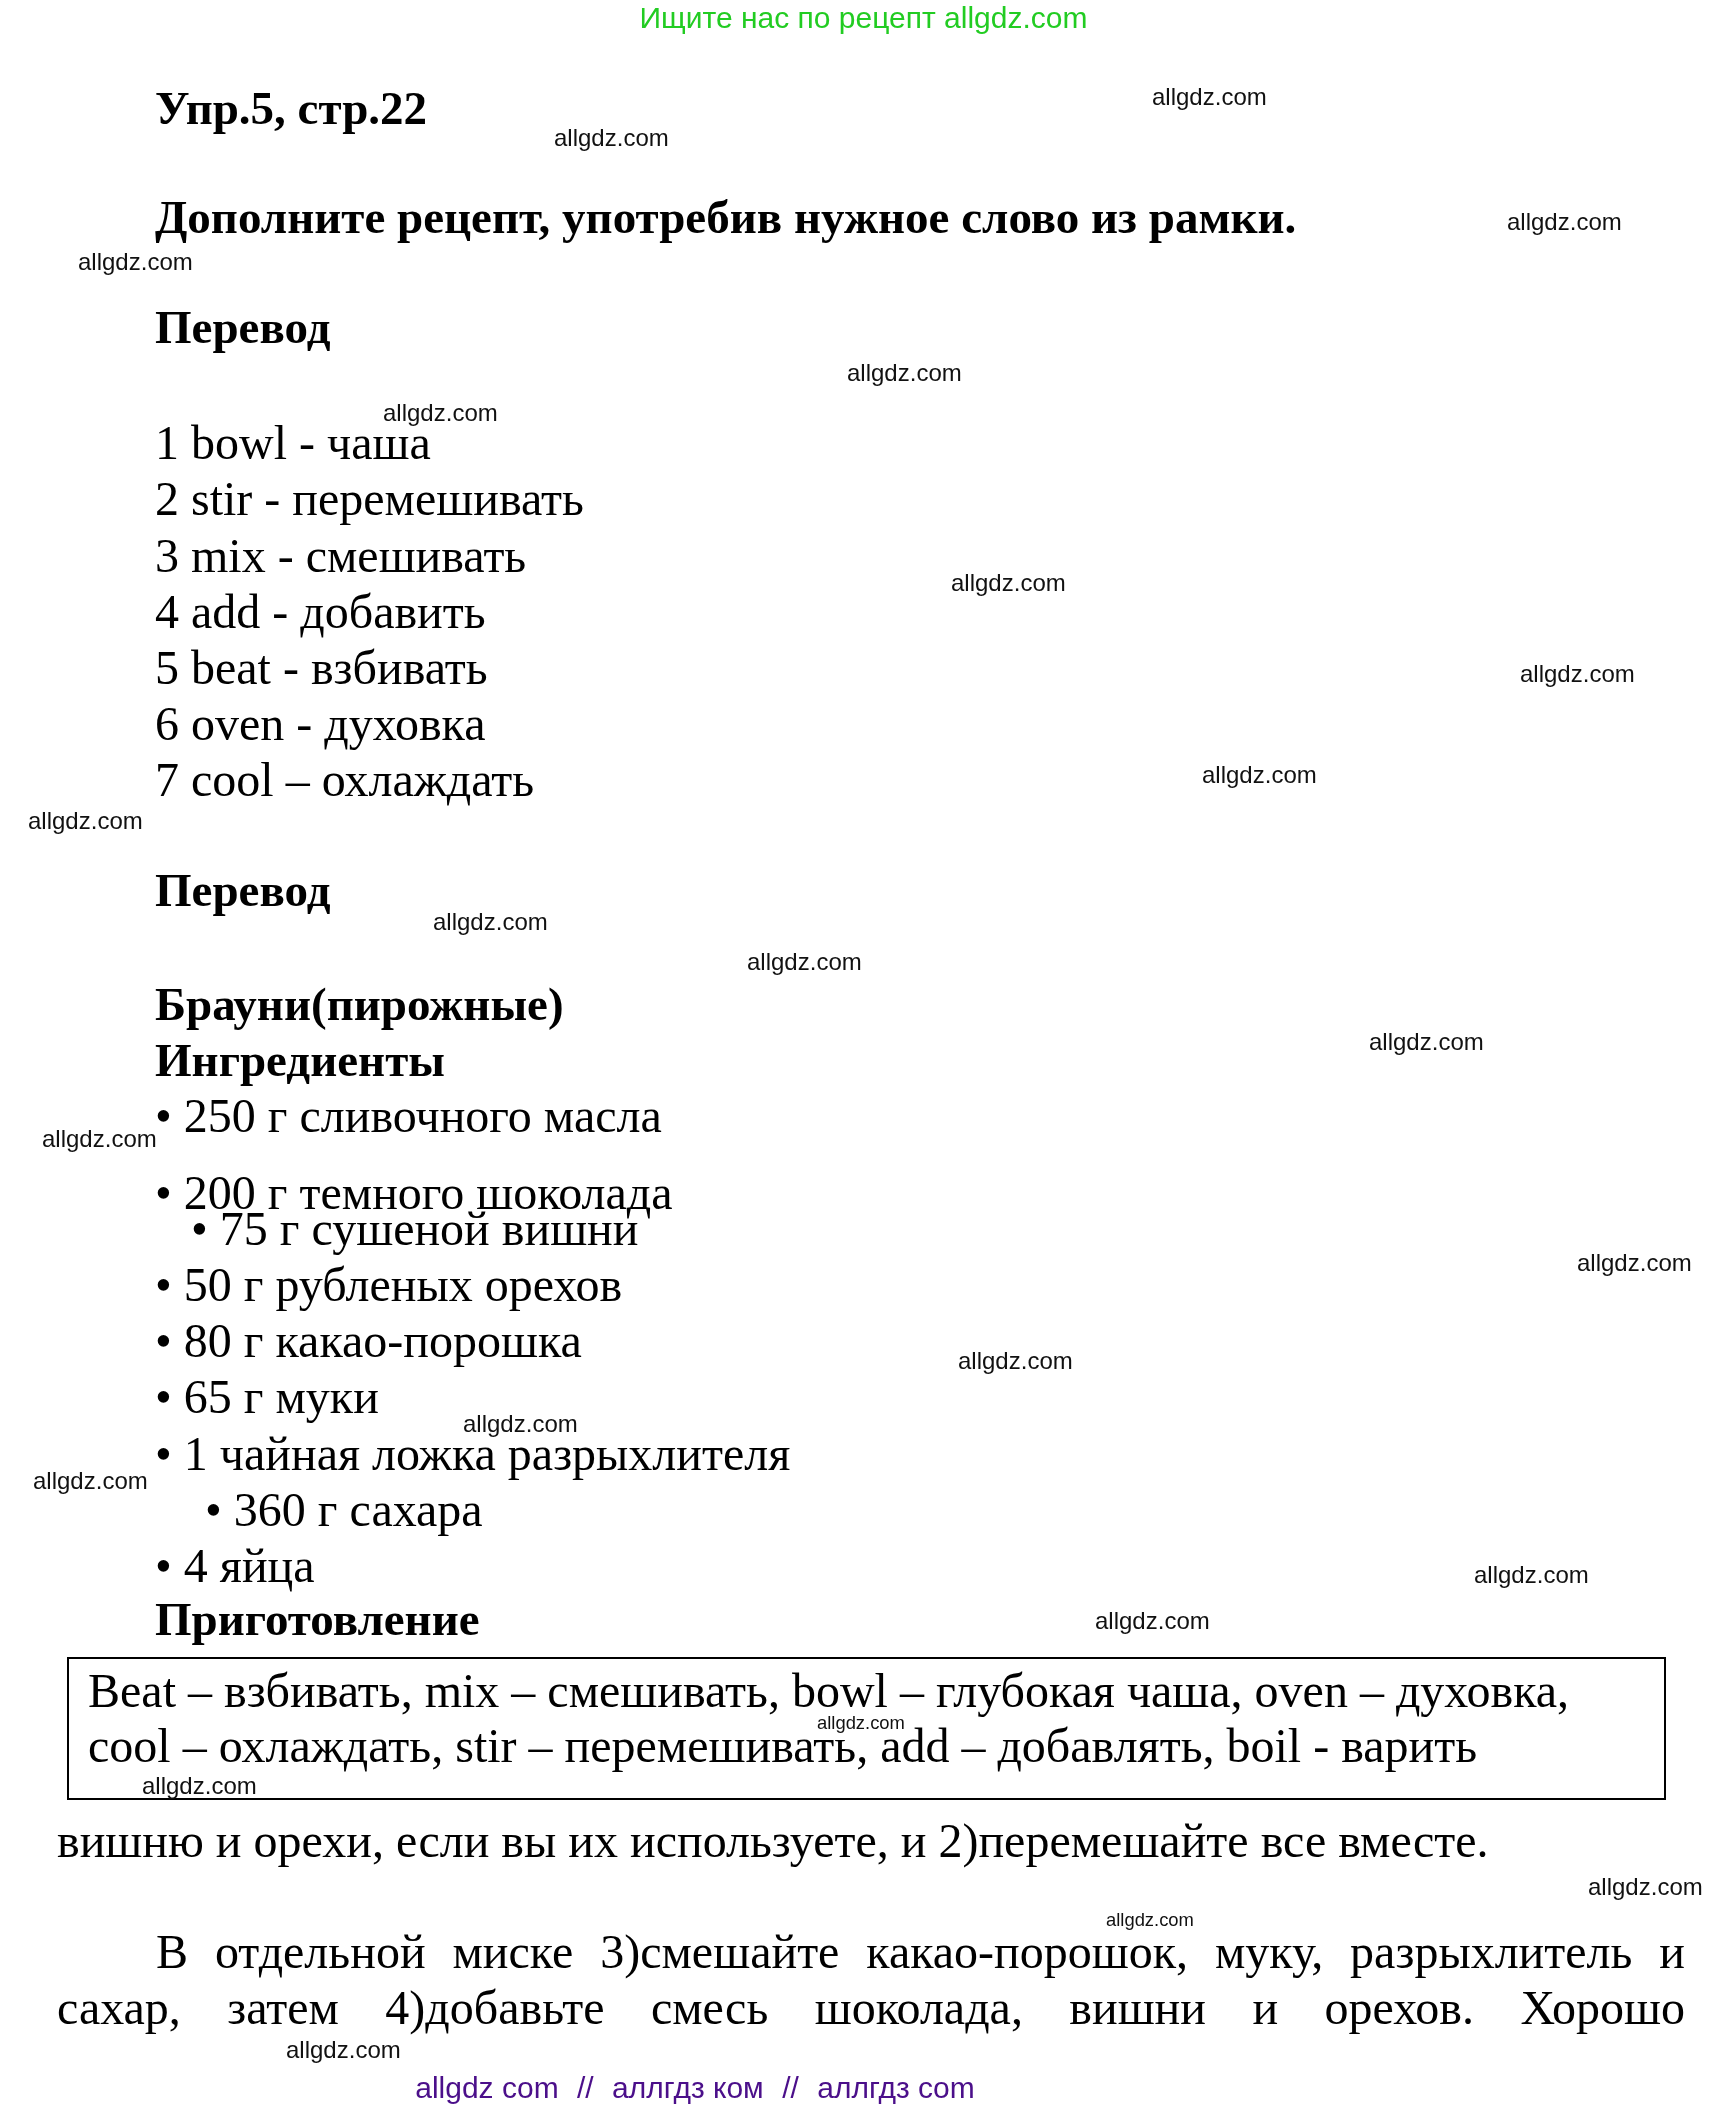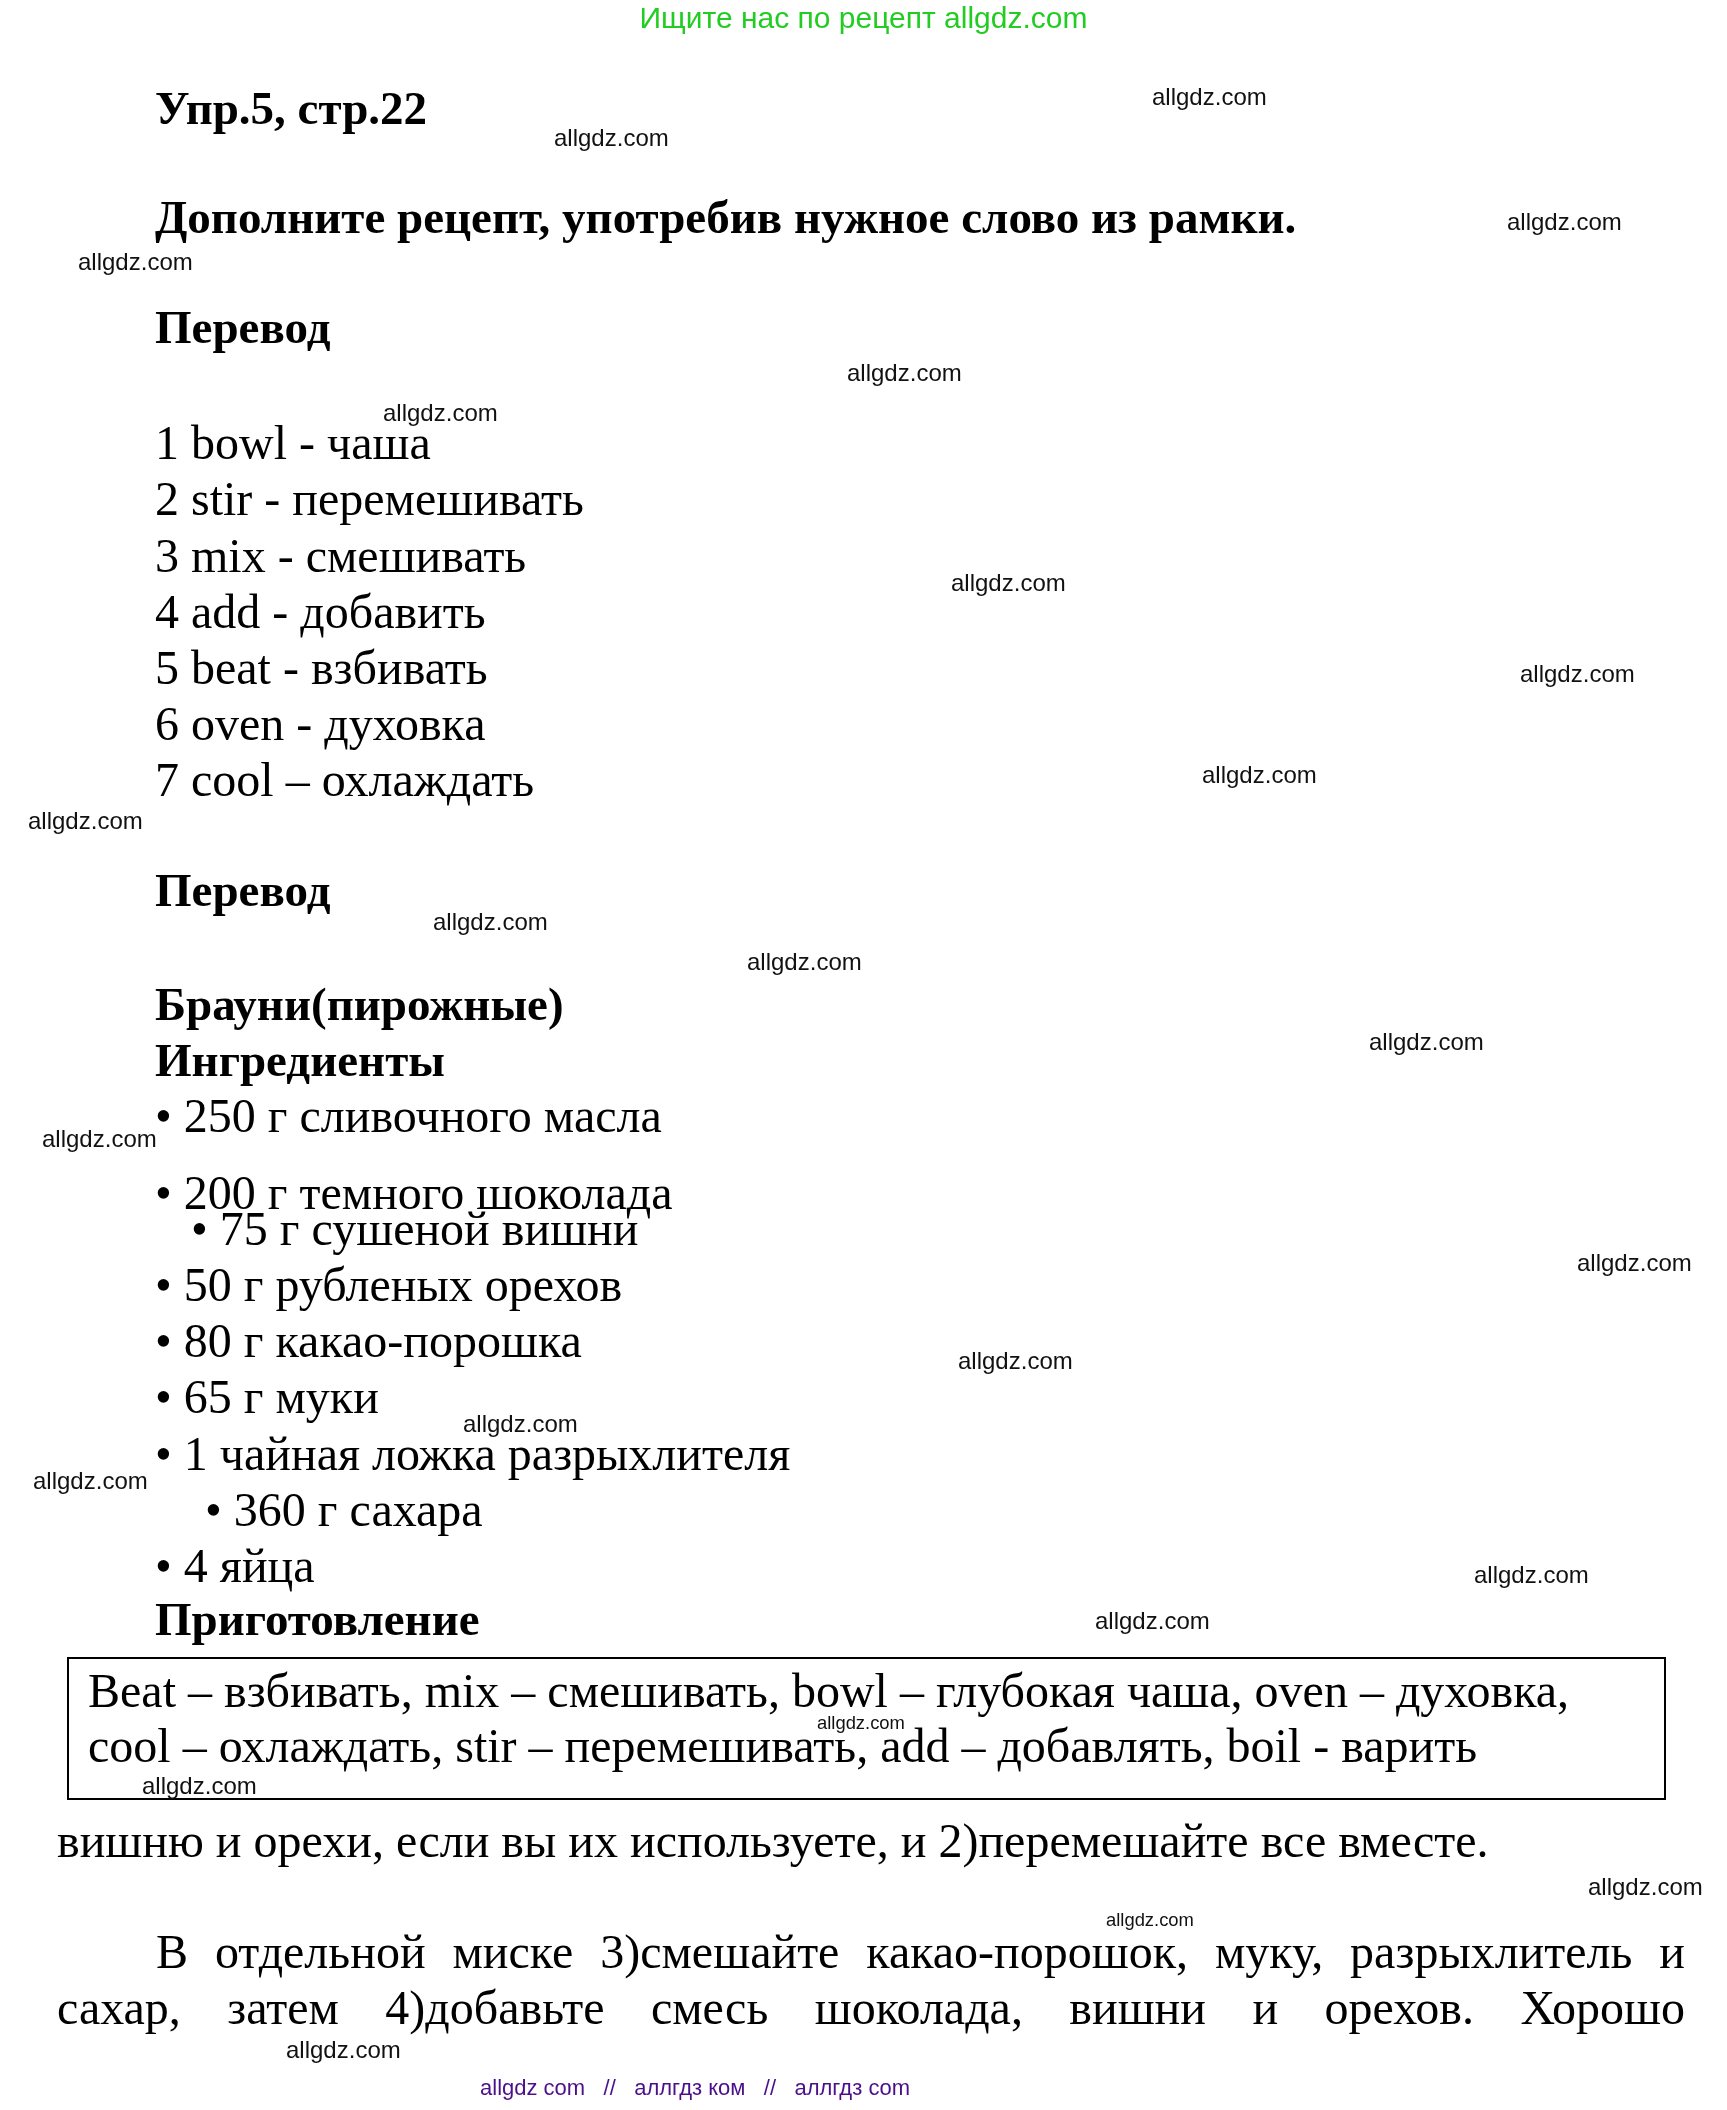--- a/index.html
+++ b/index.html
@@ -1,21 +1,21 @@
 <!DOCTYPE html>
 <html style="font-size:13.4px"><head>
 <meta charset="utf-8">
 <style>
   html, body { margin: 0; padding: 0; background: #ffffff; }
   body { width: 1727px; height: 2111px; position: relative; overflow: hidden; color: #000; }
   .serif { font-family: "Liberation Serif", "DejaVu Serif", serif; }
   .sans { font-family: "Liberation Sans", "DejaVu Sans", sans-serif; }
   .abs { position: absolute; white-space: nowrap; }
   .top-banner { left: 0; width: 1727px; top: 0; text-align: center; font-size: 30px; line-height: 35px; color: #22cc22; }
-  .footer { left: 0; width: 1390px; top: 2069px; text-align: center; font-size: 22px; line-height: 37px; }
+  .footer { left: 0; width: 1390px; top: 2069px; text-align: center; font-size: 30px; line-height: 37px; }
   .footer .sep { margin: 0 18.4px; }
   .h-title { font-size: 47px; font-weight: bold; line-height: 53px; text-align: right; }
   .h-sec { font-size: 47px; font-weight: bold; line-height: 53px; }
   .body-line { font-size: 48px; line-height: 56px; }
   .wm { font-size: 24px; line-height: 28px; color: #111; }
   .wm-small { font-size: 18.4px; line-height: 22px; color: #111; }
   .rule-box { position: absolute; left: 67px; top: 1657px; width: 1595px; height: 139px; border: 2.5px solid #000; box-sizing: content-box; }
   .box-text { position: absolute; left: 19px; right: 16.7px; font-size: 48px; line-height: 55px; white-space: nowrap; }
   .para { position: absolute; left: 57px; width: 1628px; font-size: 48px; line-height: 56px; text-align: justify; text-align-last: left; }
   .para .line { display: block; white-space: nowrap; text-align: justify; text-align-last: justify; }

